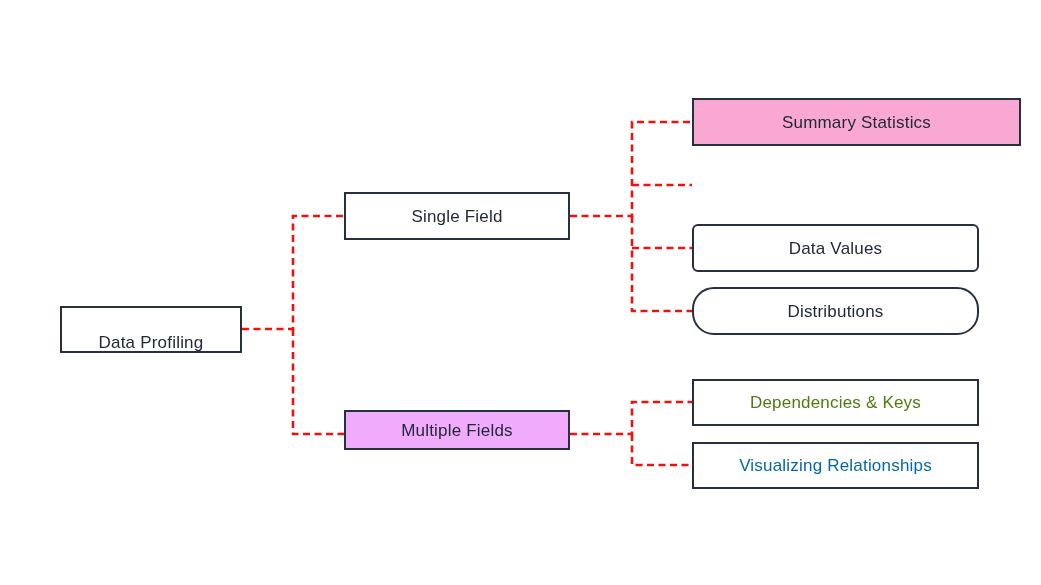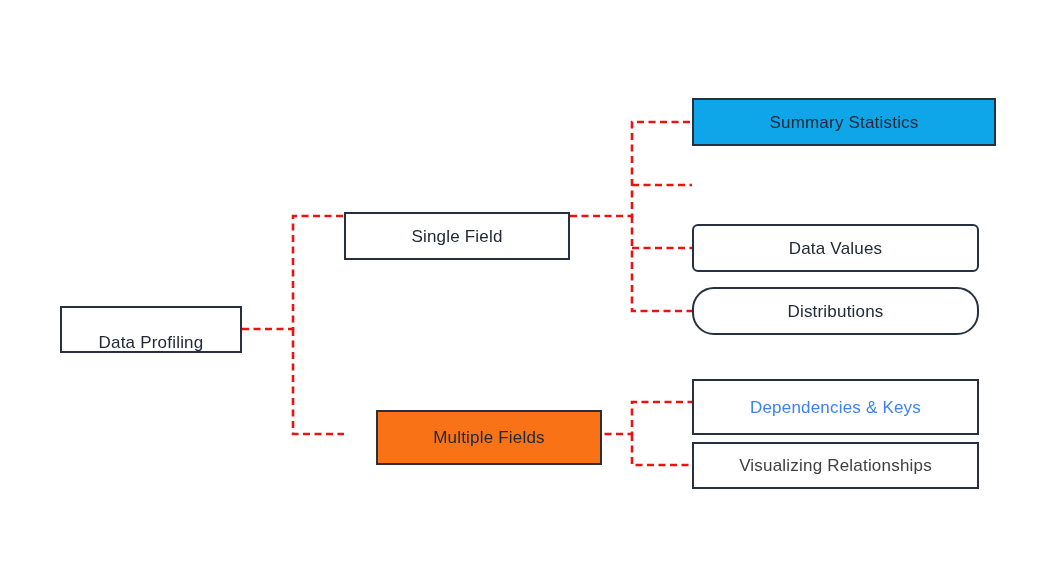--- a/index.html
+++ b/index.html
@@ -66,42 +66,42 @@
     <path d="M632,248 H692" stroke="#ee1111"></path>
     <path d="M632,216 V311 H692" stroke="#ee1111"></path>
     <path d="M570,434 H632 V402 H692" stroke="#ee1111"></path>
     <path d="M632,434 V465 H692" stroke="#ee1111"></path>
   </svg>
 
   <div class="node" style="left: 60px; top: 306px; width: 182px; height: 47px; border-color: rgb(39, 48, 63); background: rgb(255, 255, 255); color: rgb(34, 42, 56); align-items: flex-end;">
     <span class="node-label">Data Profiling</span>
   </div>
 
-  <div class="node" style="left: 344px; top: 192px; width: 226px; height: 48px; border-color: rgb(39, 48, 63); background: rgb(255, 255, 255); color: rgb(34, 42, 56); margin-top: 20px;">
+  <div class="node" style="left: 344px; top: 192px; width: 226px; height: 48px; border-color: rgb(39, 48, 63); background: rgb(255, 255, 255); color: rgb(34, 42, 56);">
     <span class="node-label">Single Field</span>
   </div>
 
-  <div class="node" style="left: 692px; top: 98px; width: 304px; height: 48px; border-color: rgb(39, 48, 63); background: #0ea5e9; color: rgb(34, 42, 56);">
+  <div class="node" style="left: 692px; top: 98px; width: 329px; height: 48px; border-color: rgb(39, 48, 63); background: #f9a8d4; color: rgb(34, 42, 56);">
     <span class="node-label">Summary Statistics</span>
   </div>
 
 
   <div class="node" style="left: 692px; top: 224px; width: 287px; height: 48px; border-color: rgb(39, 48, 63); background: rgb(255, 255, 255); color: rgb(34, 42, 56); border-radius: 6px;">
     <span class="node-label">Data Values</span>
   </div>
 
   <div class="node" style="left: 692px; top: 287px; width: 287px; height: 48px; border-color: rgb(39, 48, 63); background: rgb(255, 255, 255); color: rgb(34, 42, 56); border-radius: 22px;">
     <span class="node-label">Distributions</span>
   </div>
 
-  <div class="node" style="left: 344px; top: 410px; width: 226px; height: 55px; border-color: rgb(39, 48, 63); background: #f97316; color: rgb(34, 42, 56); margin-left: 32px;">
+  <div class="node" style="left: 344px; top: 410px; width: 226px; height: 40px; border-color: rgb(39, 48, 63); background: #f0abfc; color: rgb(34, 42, 56);">
     <span class="node-label">Multiple Fields</span>
   </div>
 
-  <div class="node" style="left: 692px; top: 379px; width: 287px; height: 56px; border-color: rgb(39, 48, 63); background: rgb(255, 255, 255); color: #3b82f6;">
+  <div class="node" style="left: 692px; top: 379px; width: 287px; height: 47px; border-color: rgb(39, 48, 63); background: rgb(255, 255, 255); color: #4d7c0f;">
     <span class="node-label">Dependencies &amp; Keys</span>
   </div>
 
-  <div class="node" style="left: 692px; top: 442px; width: 287px; height: 47px; border-color: rgb(39, 48, 63); background: rgb(255, 255, 255); color: #404040;">
+  <div class="node" style="left: 692px; top: 442px; width: 287px; height: 47px; border-color: rgb(39, 48, 63); background: rgb(255, 255, 255); color: #0369a1;">
     <span class="node-label">Visualizing Relationships</span>
   </div>
 
 </div>
 
 </body></html>

